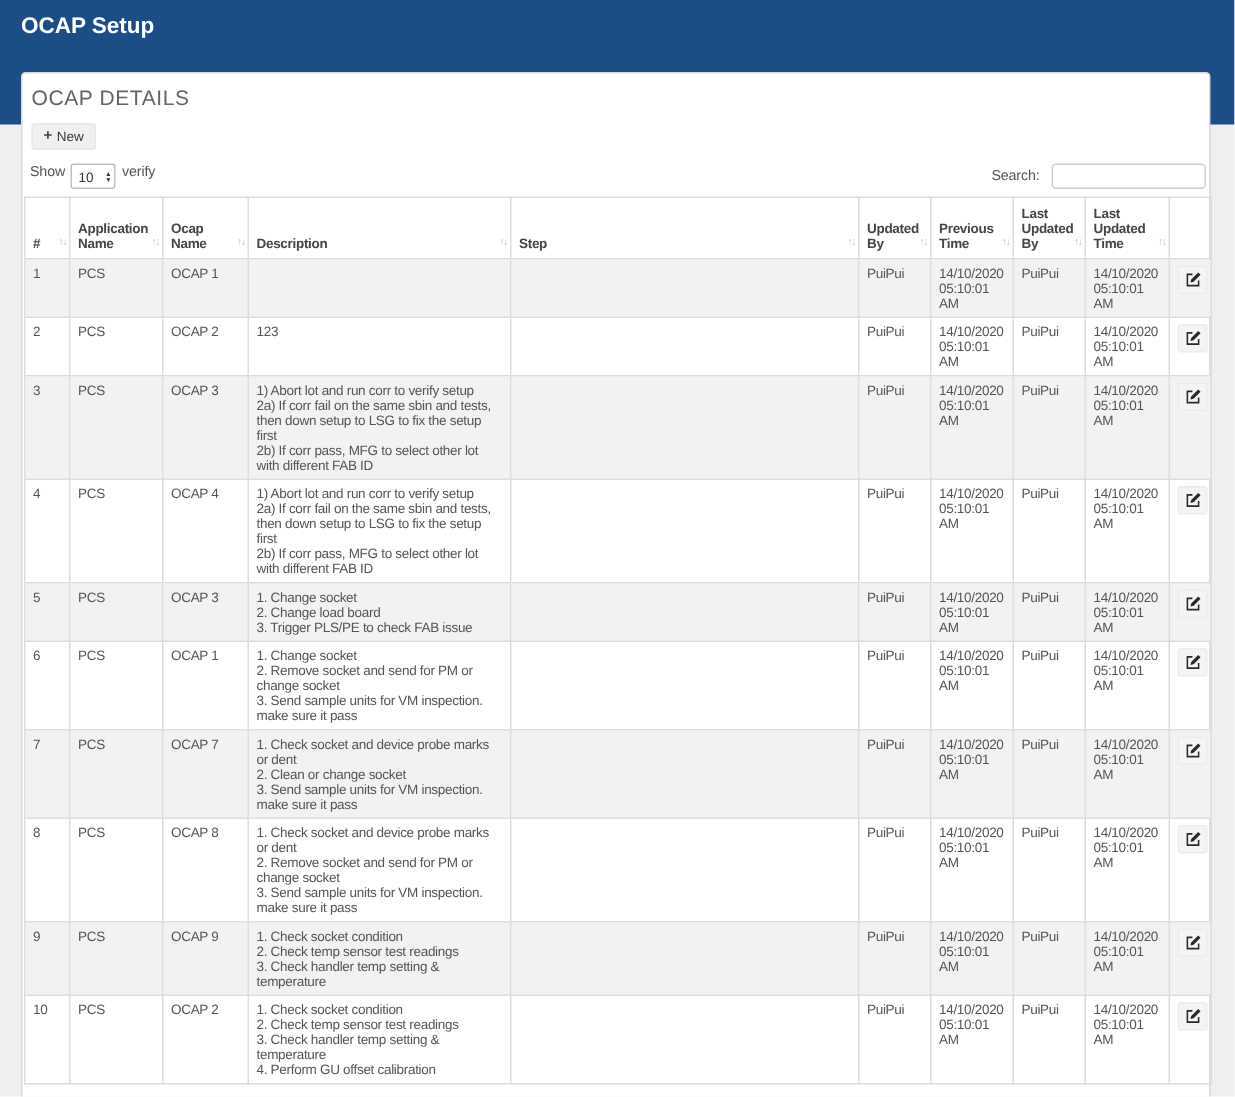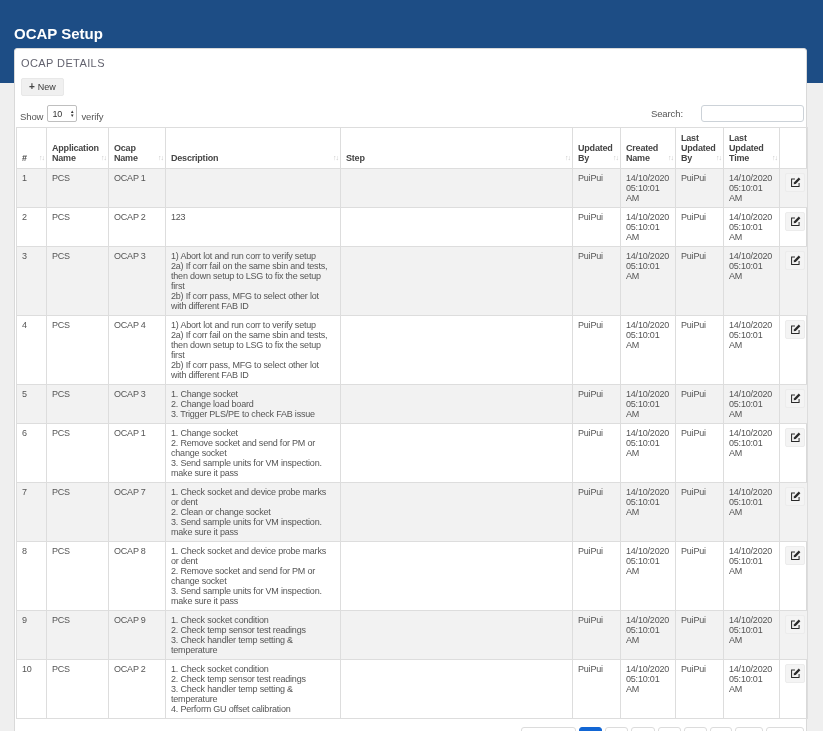--- a/index.html
+++ b/index.html
@@ -14,66 +14,66 @@
   body{
     font-family:"Liberation Sans","DejaVu Sans",sans-serif;
     background:var(--page-bg);
     color:#555;
     letter-spacing:-0.1px;
   }
   
   .topbar{
     background:var(--header-bg);
     height:83px;
-    padding:25px 14px 0 14px;
+    padding:9px 14px 0 14px;
   }
   .page-title{color:#ffffff;font-size:15px;font-weight:bold;letter-spacing:0;}
   .breadcrumb{margin-top:5px;font-size:9.5px;}
   .breadcrumb a{color:#8fa9c9;text-decoration:none;cursor:pointer;}
   .breadcrumb .sep{color:#7d93b5;margin:0 3px;}
   .breadcrumb .current{color:#ffffff;font-weight:bold;}
   
   .card{
     position:relative;
     margin:-35px 16px 0 14px;
     background:#ffffff;
     border:1px solid #d9d9d9;
     border-radius:3px;
     padding:0 1px 8px 1px;
     min-height:672px;
   }
   .card-title{
     padding:8px 10px 2px 5px;
-    font-size:11px;
+    font-size:14px;
     color:#63636f;
     letter-spacing:0.4px;
     text-transform:uppercase;
   }
   .btn-new{
     display:inline-flex;align-items:center;gap:3px;
     margin:7px 0 0 5px;
     background:#f0f0f0;border:1px solid #e8e8e8;border-radius:2px;
     padding:3px 7px;font-size:9px;color:#3a3a3a;cursor:pointer;
     font-family:inherit;
   }
   .btn-new .plus{font-weight:bold;font-size:10px;color:#444;line-height:8px;}
   .controls{
     display:flex;justify-content:space-between;align-items:center;
     margin:9px 1px 5px 4px;
     font-size:9.5px;color:#555;
   }
-  .show-entries{display:flex;align-items:flex-end;gap:4px;}
+  .show-entries{display:flex;align-items:flex-start;gap:4px;}
   .select{
     display:inline-flex;align-items:center;justify-content:space-between;
     width:30px;height:17px;padding:1px 2px 1px 4px;
     border:1px solid #bfbfbf;border-radius:2px;background:#fff;
     font-size:9px;color:#333;cursor:pointer;
   }
   .updown{display:flex;flex-direction:column;font-size:4.5px;line-height:4px;color:#333;}
-  .search-box{display:flex;align-items:center;gap:18px;}
+  .search-box{display:flex;align-items:center;gap:8px;}
   .search-box input{
     width:103px;height:17px;border:1px solid #ccd2d8;border-radius:3px;
     font-size:9.5px;padding:0 4px;outline:none;color:#333;font-family:inherit;
   }
   
   table.data-table{
     width:791px;border-collapse:collapse;table-layout:fixed;
     margin-top:3px;
     font-size:9px;line-height:10px;letter-spacing:-0.2px;
   }
@@ -166,21 +166,21 @@
         <col class="col-act">
     </colgroup>
     <thead>
         <tr>
           <th><span>#</span><span class="sort">↑↓</span></th>
           <th><span>Application Name</span><span class="sort">↑↓</span></th>
           <th><span>Ocap Name</span><span class="sort">↑↓</span></th>
           <th><span>Description</span><span class="sort">↑↓</span></th>
           <th><span>Step</span><span class="sort">↑↓</span></th>
           <th><span>Updated By</span><span class="sort">↑↓</span></th>
-          <th><span>Created Name</span><span class="sort">↑↓</span></th>
+          <th><span>Previous Time</span><span class="sort">↑↓</span></th>
           <th><span>Last Updated By</span><span class="sort">↑↓</span></th>
           <th><span>Last Updated Time</span><span class="sort">↑↓</span></th>
           <th><span></span></th>
         </tr>
       </thead>
     <tbody>
         <tr>
           <td class="cell-num">1</td>
           <td class="cell-application-name">PCS</td>
           <td class="cell-ocap-name">OCAP 1</td>

